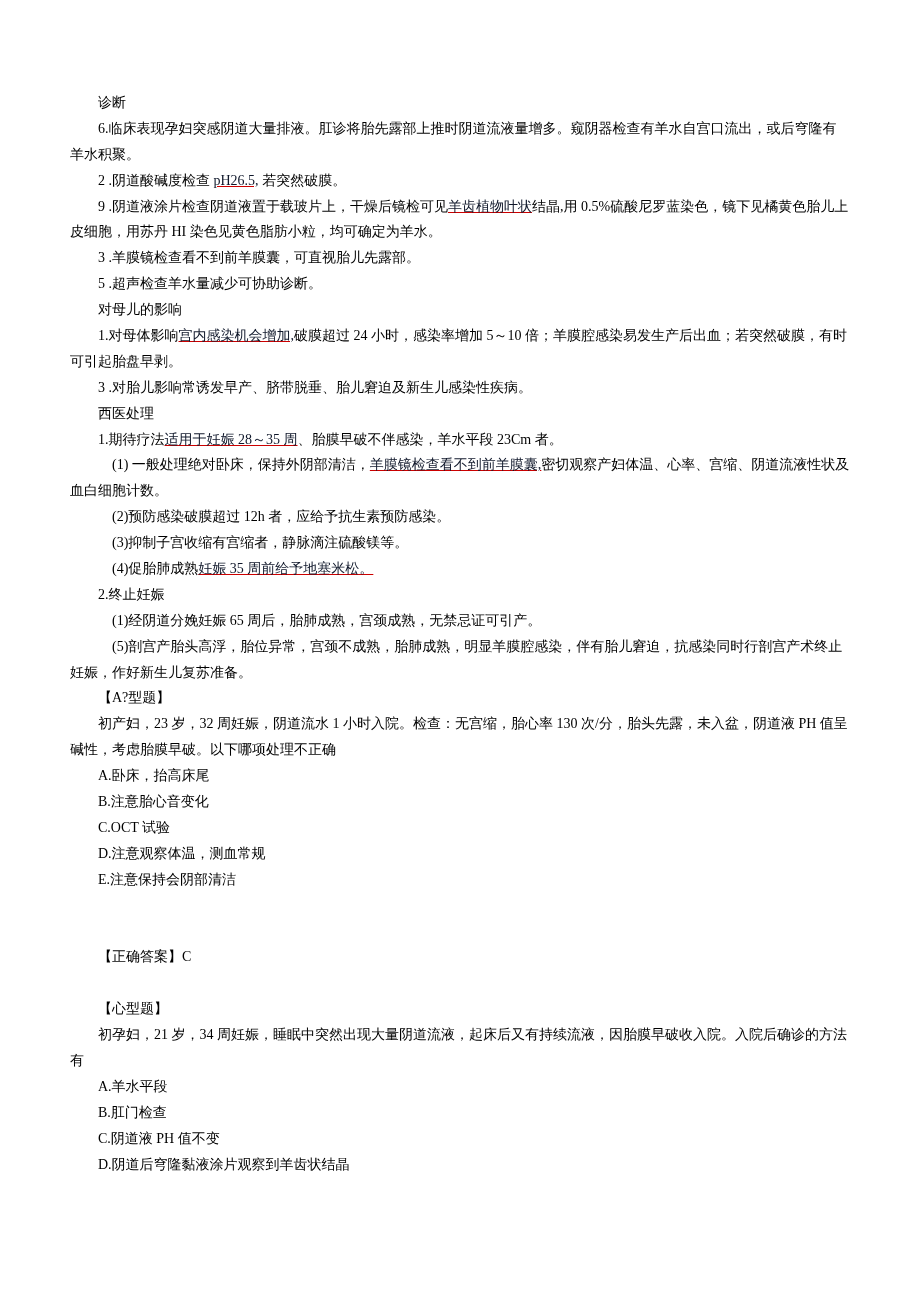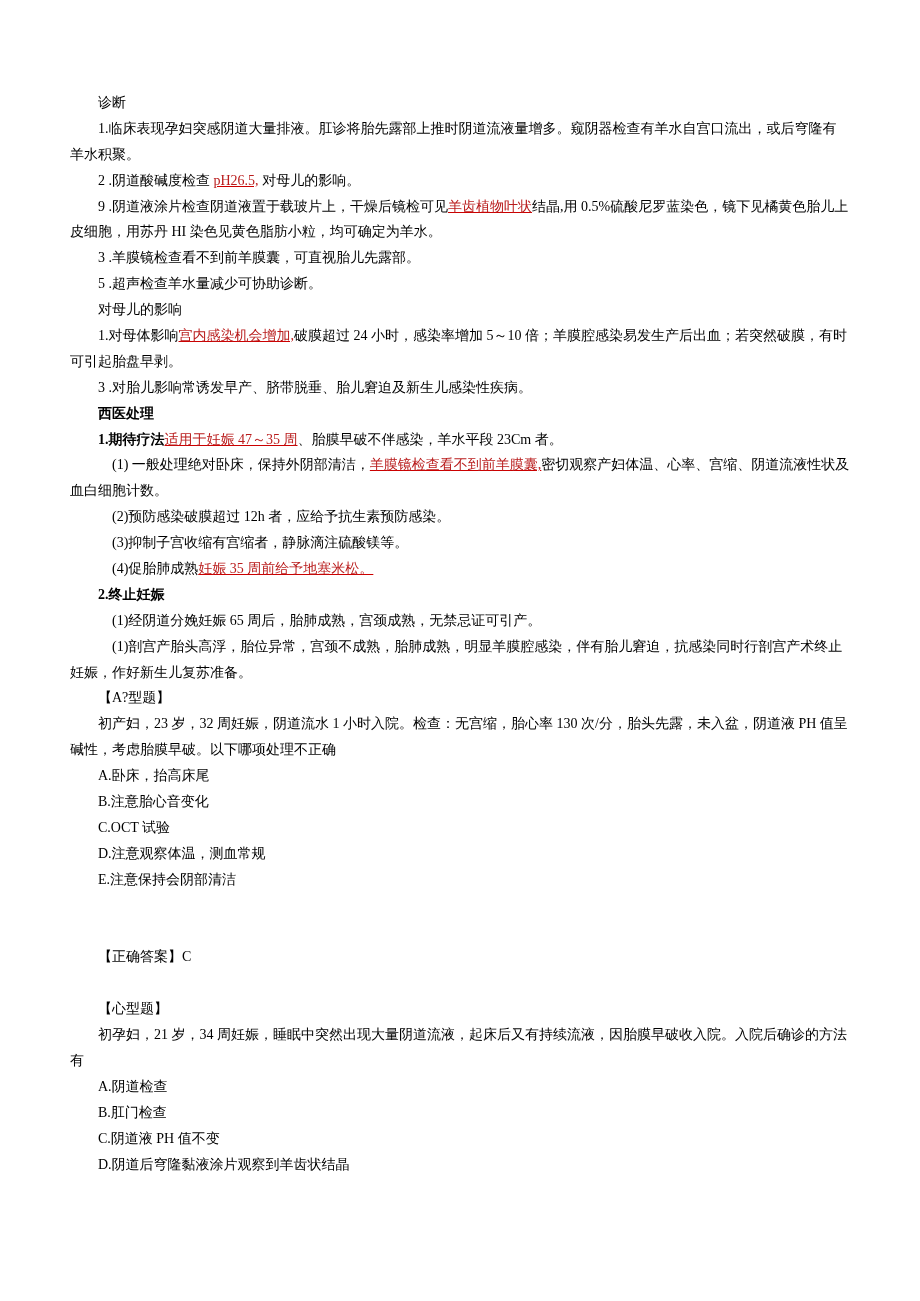--- a/index.html
+++ b/index.html
@@ -11,80 +11,80 @@
     margin: 0;
     padding: 90px 70px 60px 70px;
     width: 920px;
     box-sizing: border-box;
   }
   .para {
     text-indent: 2em;
     margin: 0;
   }
   .red-underline {
-    color: #b91c1c;
+    color: #0f172a;
     text-decoration: underline;
     text-decoration-color: #c00;
   }
   .bold {
-    font-weight: bold;
+    font-weight: normal;
   }
   .blank {
     height: 1.85em;
   }
 </style>
 </head>
 <body>
 
 <p class="para">诊断</p>
-<p class="para">1.临床表现孕妇突感阴道大量排液。肛诊将胎先露部上推时阴道流液量增多。窥阴器检查有羊水自宫口流出，或后穹隆有羊水积聚。</p>
+<p class="para">6.临床表现孕妇突感阴道大量排液。肛诊将胎先露部上推时阴道流液量增多。窥阴器检查有羊水自宫口流出，或后穹隆有羊水积聚。</p>
 <p class="para">
-  <span>2 .阴道酸碱度检查 </span><span class="red-underline">pH26.5,</span><span> 对母儿的影响。</span>
+  <span>2 .阴道酸碱度检查 </span><span class="red-underline">pH26.5,</span><span> 若突然破膜。</span>
 </p>
 <p class="para">
   <span>9 .阴道液涂片检查阴道液置于载玻片上，干燥后镜检可见</span><span class="red-underline">羊齿植物叶状</span><span>结晶,用 0.5%硫酸尼罗蓝染色，镜下见橘黄色胎儿上皮细胞，用苏丹 HI 染色见黄色脂肪小粒，均可确定为羊水。</span>
 </p>
 <p class="para">3 .羊膜镜检查看不到前羊膜囊，可直视胎儿先露部。</p>
 <p class="para">5 .超声检查羊水量减少可协助诊断。</p>
 
 <p class="para">对母儿的影响</p>
 <p class="para">
   <span>1.对母体影响</span><span class="red-underline">宫内感染机会增加,</span><span>破膜超过 24 小时，感染率增加 5～10 倍；羊膜腔感染易发生产后出血；若突然破膜，有时可引起胎盘早剥。</span>
 </p>
 <p class="para">3 .对胎儿影响常诱发早产、脐带脱垂、胎儿窘迫及新生儿感染性疾病。</p>
 
 <p class="para"><span class="bold">西医处理</span></p>
 <p class="para">
-  <span class="bold">1.期待疗法</span><span class="red-underline">适用于妊娠 47～35 周</span><span>、胎膜早破不伴感染，羊水平段 23Cm 者。</span>
+  <span class="bold">1.期待疗法</span><span class="red-underline">适用于妊娠 28～35 周</span><span>、胎膜早破不伴感染，羊水平段 23Cm 者。</span>
 </p>
 <p class="para" style="text-indent:3em">
   <span>(1)   一般处理绝对卧床，保持外阴部清洁，</span><span class="red-underline">羊膜镜检查看不到前羊膜囊,</span><span>密切观察产妇体温、心率、宫缩、阴道流液性状及血白细胞计数。</span>
 </p>
 <p class="para" style="text-indent:3em">(2)预防感染破膜超过 12h 者，应给予抗生素预防感染。</p>
 <p class="para" style="text-indent:3em">(3)抑制子宫收缩有宫缩者，静脉滴注硫酸镁等。</p>
 <p class="para" style="text-indent:3em">
   <span>(4)促胎肺成熟</span><span class="red-underline">妊娠 35 周前给予地塞米松。</span>
 </p>
 <p class="para"><span class="bold">2.终止妊娠</span></p>
 <p class="para" style="text-indent:3em">(1)经阴道分娩妊娠 65 周后，胎肺成熟，宫颈成熟，无禁忌证可引产。</p>
-<p class="para" style="text-indent:3em">(1)剖宫产胎头高浮，胎位异常，宫颈不成熟，胎肺成熟，明显羊膜腔感染，伴有胎儿窘迫，抗感染同时行剖宫产术终止妊娠，作好新生儿复苏准备。</p>
+<p class="para" style="text-indent:3em">(5)剖宫产胎头高浮，胎位异常，宫颈不成熟，胎肺成熟，明显羊膜腔感染，伴有胎儿窘迫，抗感染同时行剖宫产术终止妊娠，作好新生儿复苏准备。</p>
 
 <p class="para">【A?型题】</p>
 <p class="para">初产妇，23 岁，32 周妊娠，阴道流水 1 小时入院。检查：无宫缩，胎心率 130 次/分，胎头先露，未入盆，阴道液 PH 值呈碱性，考虑胎膜早破。以下哪项处理不正确</p>
 <p class="para">A.卧床，抬高床尾</p>
 <p class="para">B.注意胎心音变化</p>
 <p class="para">C.OCT 试验</p>
 <p class="para">D.注意观察体温，测血常规</p>
 <p class="para">E.注意保持会阴部清洁</p>
 
 <div class="blank"></div>
 <div class="blank"></div>
 
 <p class="para">【正确答案】C</p>
 
 <div class="blank"></div>
 
 <p class="para">【心型题】</p>
 <p class="para">初孕妇，21 岁，34 周妊娠，睡眠中突然出现大量阴道流液，起床后又有持续流液，因胎膜早破收入院。入院后确诊的方法有</p>
-<p class="para">A.阴道检查</p>
+<p class="para">A.羊水平段</p>
 <p class="para">B.肛门检查</p>
 <p class="para">C.阴道液 PH 值不变</p>
 <p class="para">D.阴道后穹隆黏液涂片观察到羊齿状结晶</p>
 
 </body></html>

